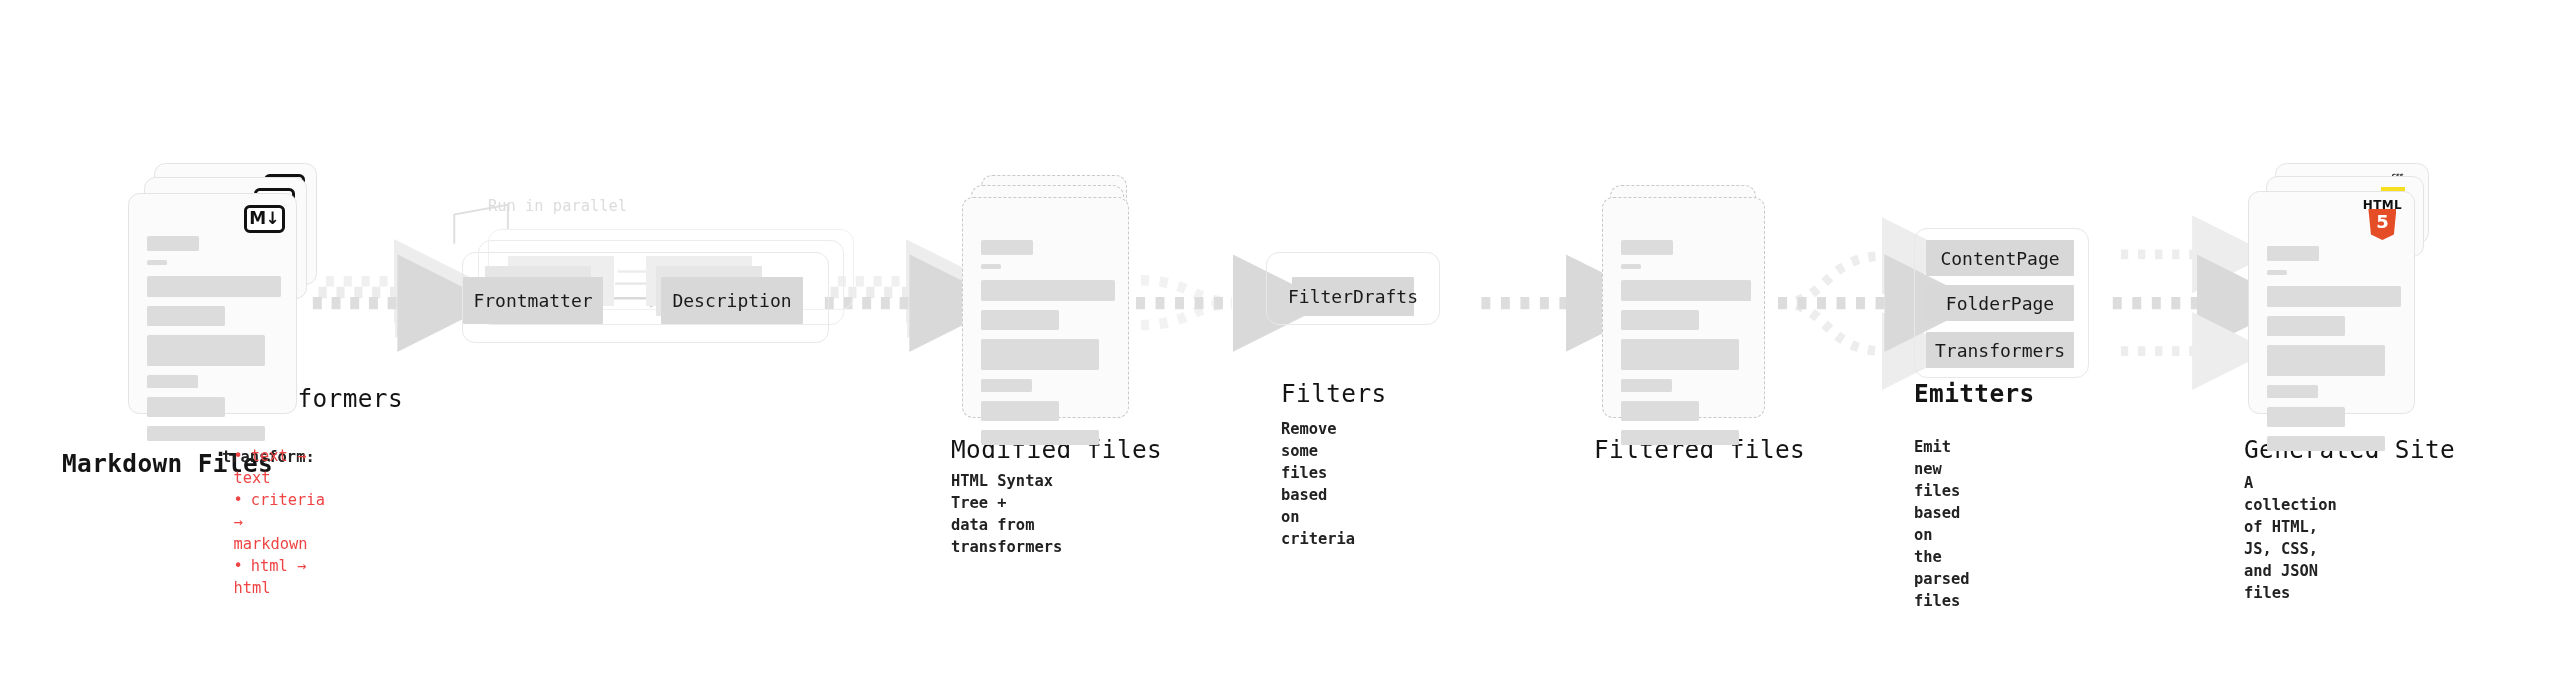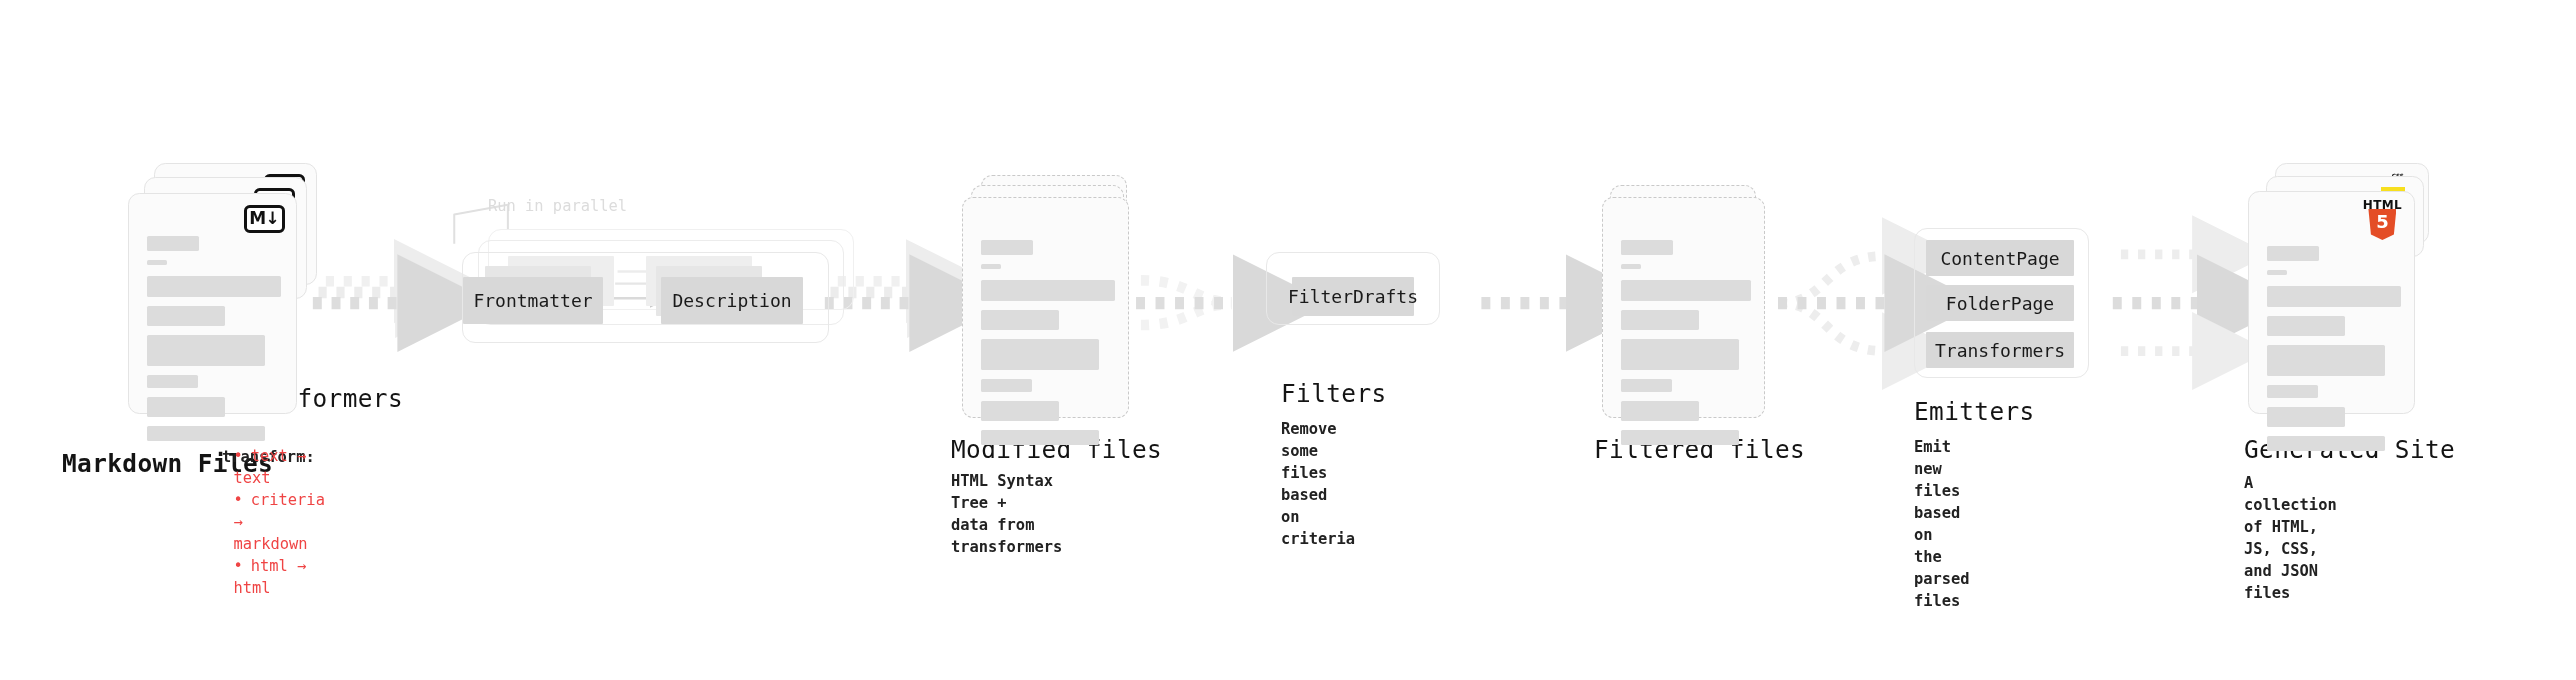--- a/index.html
+++ b/index.html
@@ -262,21 +262,21 @@
       </div>
     </div>
     <div class="title" style="left:1594px; top:435px;">Filtered files</div>
   </div>
 
   <div class="node">
     <div class="groupbox" style="left:1914px; top:228px; width:175px; height:150px;"></div>
     <div class="chip" style="left:1926px; top:240px; width:148px; height:36px;">ContentPage</div>
     <div class="chip" style="left:1926px; top:285px; width:148px; height:36px;">FolderPage</div>
     <div class="chip" style="left:1926px; top:332px; width:148px; height:36px;">Transformers</div>
-    <div class="title" style="left:1914px; top:397px;">Emitters</div>
+    <div class="title" style="left:1914px; top:379px;font-weight:bold;">Emitters</div>
     <div class="subtitle" style="left:1914px; top:436px;">Emit new files based on
 the parsed files</div>
   </div>
 
   <div class="node">
     <div class="card" style="left:2275px; top:163px; width:154px; height:81px; z-index:1;">
       <div class="css-badge" style="right:18px; top:9px;">
         <span class="css-word">CSS</span>
         <span class="css-bar"></span>
       </div>

